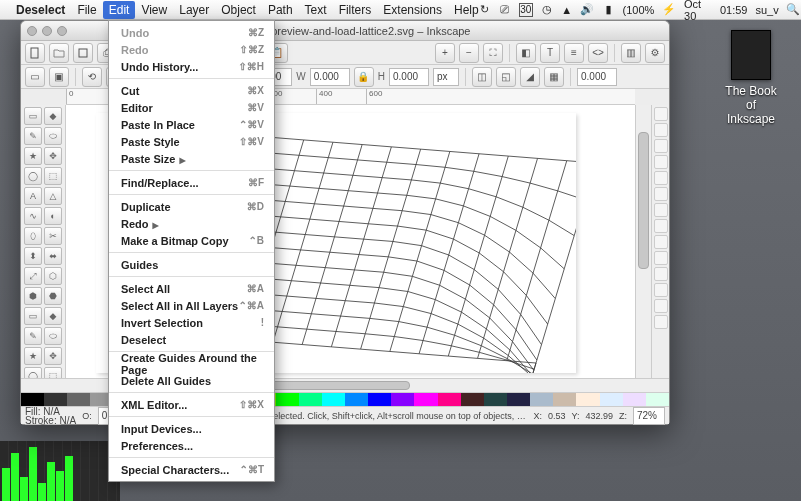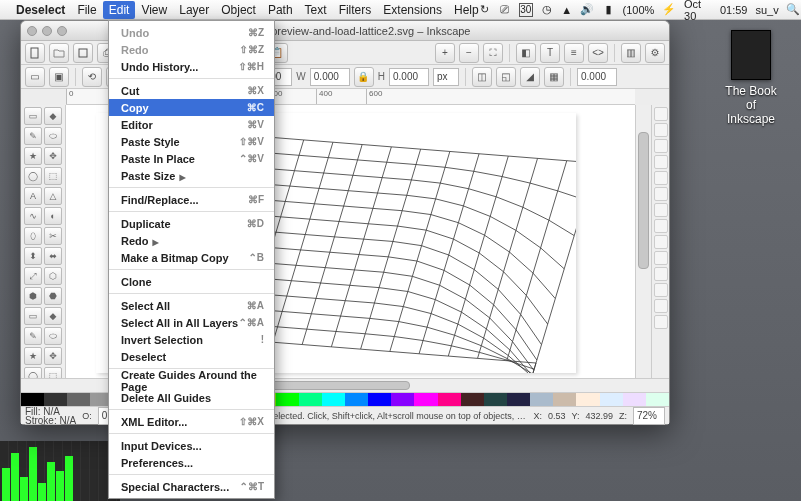--- a/index.html
+++ b/index.html
@@ -387,37 +387,33 @@
     </div>
     <div class="mi">
       <span class="lbl">Undo History...</span>
       <span class="sc">⇧⌘H</span>
     </div>
     <div class="msep"></div>
     <div class="mi">
       <span class="lbl">Cut</span>
       <span class="sc">⌘X</span>
     </div>
-    <div class="mi hl">
-      <span class="lbl">Copy</span>
-      <span class="sc">⌘C</span>
-    </div>
     <div class="mi">
       <span class="lbl">Editor</span>
       <span class="sc">⌘V</span>
     </div>
     <div class="mi">
+      <span class="lbl">Paste In Place</span>
+      <span class="sc">⌃⌘V</span>
+    </div>
+    <div class="mi">
       <span class="lbl">Paste Style</span>
       <span class="sc">⇧⌘V</span>
     </div>
     <div class="mi">
-      <span class="lbl">Paste In Place</span>
-      <span class="sc">⌃⌘V</span>
-    </div>
-    <div class="mi">
       <span class="lbl arrow-r">Paste Size</span>
     </div>
     <div class="msep"></div>
     <div class="mi">
       <span class="lbl">Find/Replace...</span>
       <span class="sc">⌘F</span>
     </div>
     <div class="msep"></div>
     <div class="mi">
       <span class="lbl">Duplicate</span>
@@ -425,21 +421,21 @@
     </div>
     <div class="mi">
       <span class="lbl arrow-r">Redo</span>
     </div>
     <div class="mi">
       <span class="lbl">Make a Bitmap Copy</span>
       <span class="sc">⌃B</span>
     </div>
     <div class="msep"></div>
     <div class="mi">
-      <span class="lbl">Clone</span>
+      <span class="lbl">Guides</span>
     </div>
     <div class="msep"></div>
     <div class="mi">
       <span class="lbl">Select All</span>
       <span class="sc">⌘A</span>
     </div>
     <div class="mi">
       <span class="lbl">Select All in All Layers</span>
       <span class="sc">⌃⌘A</span>
     </div>

